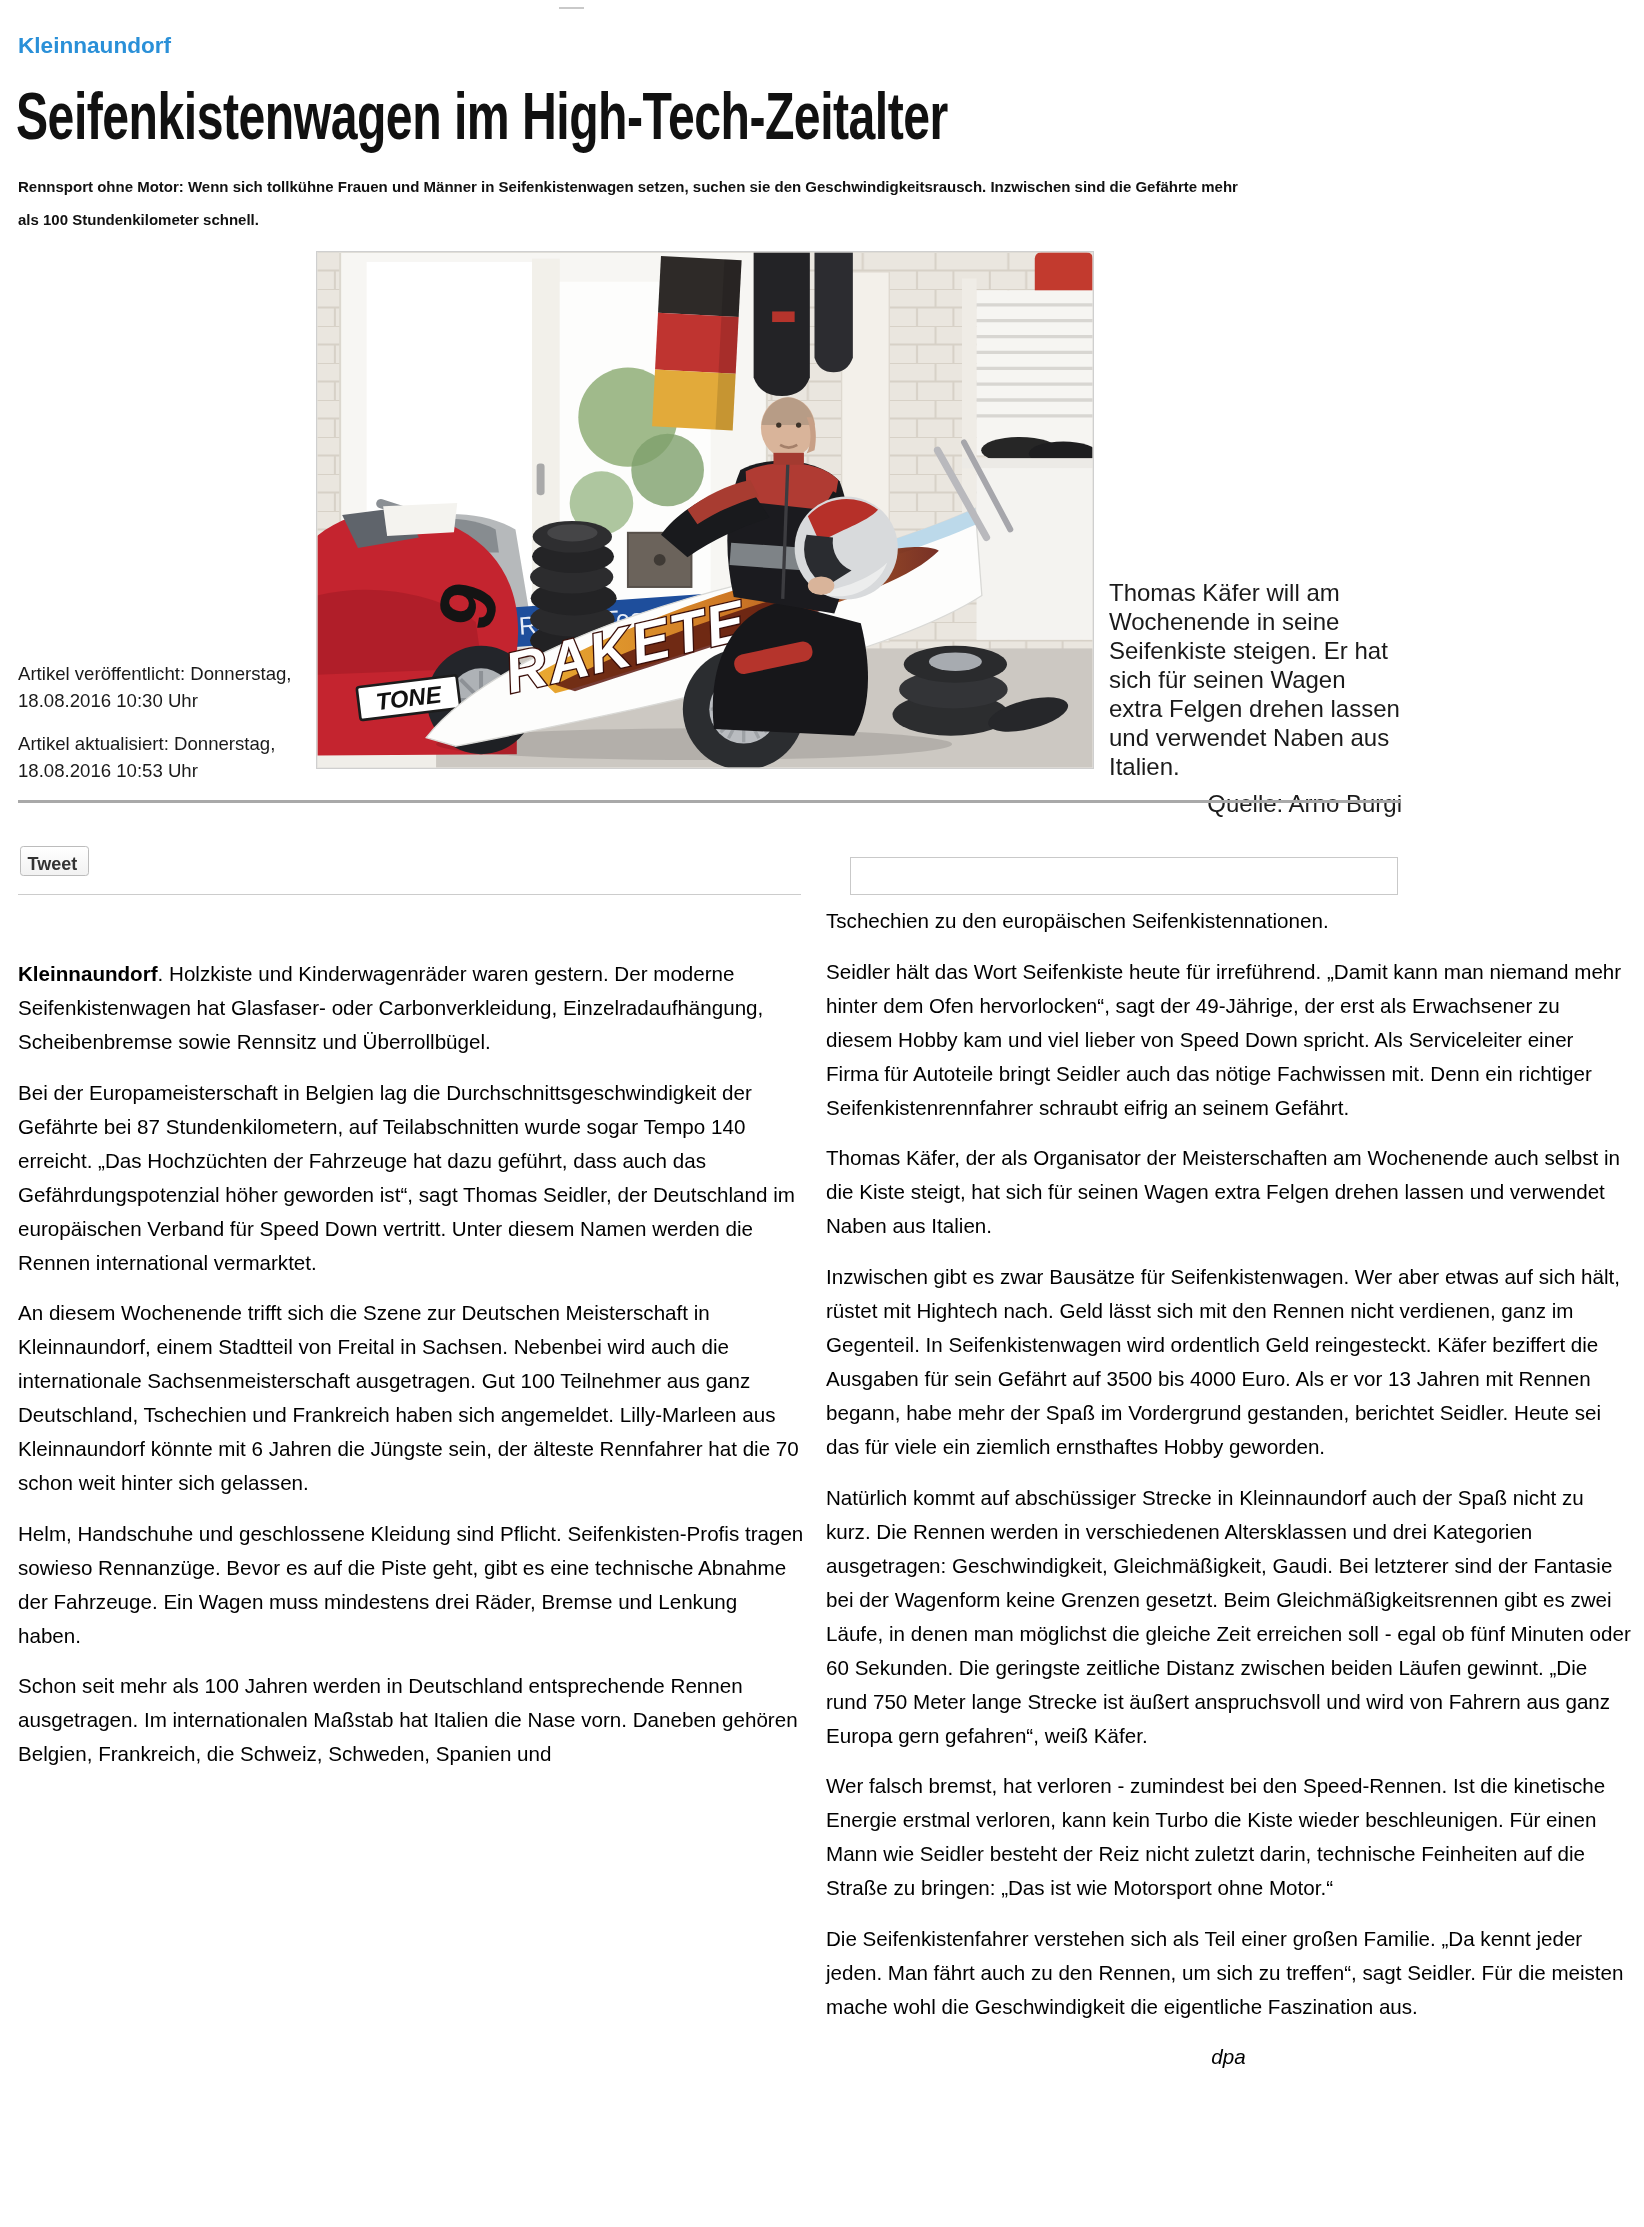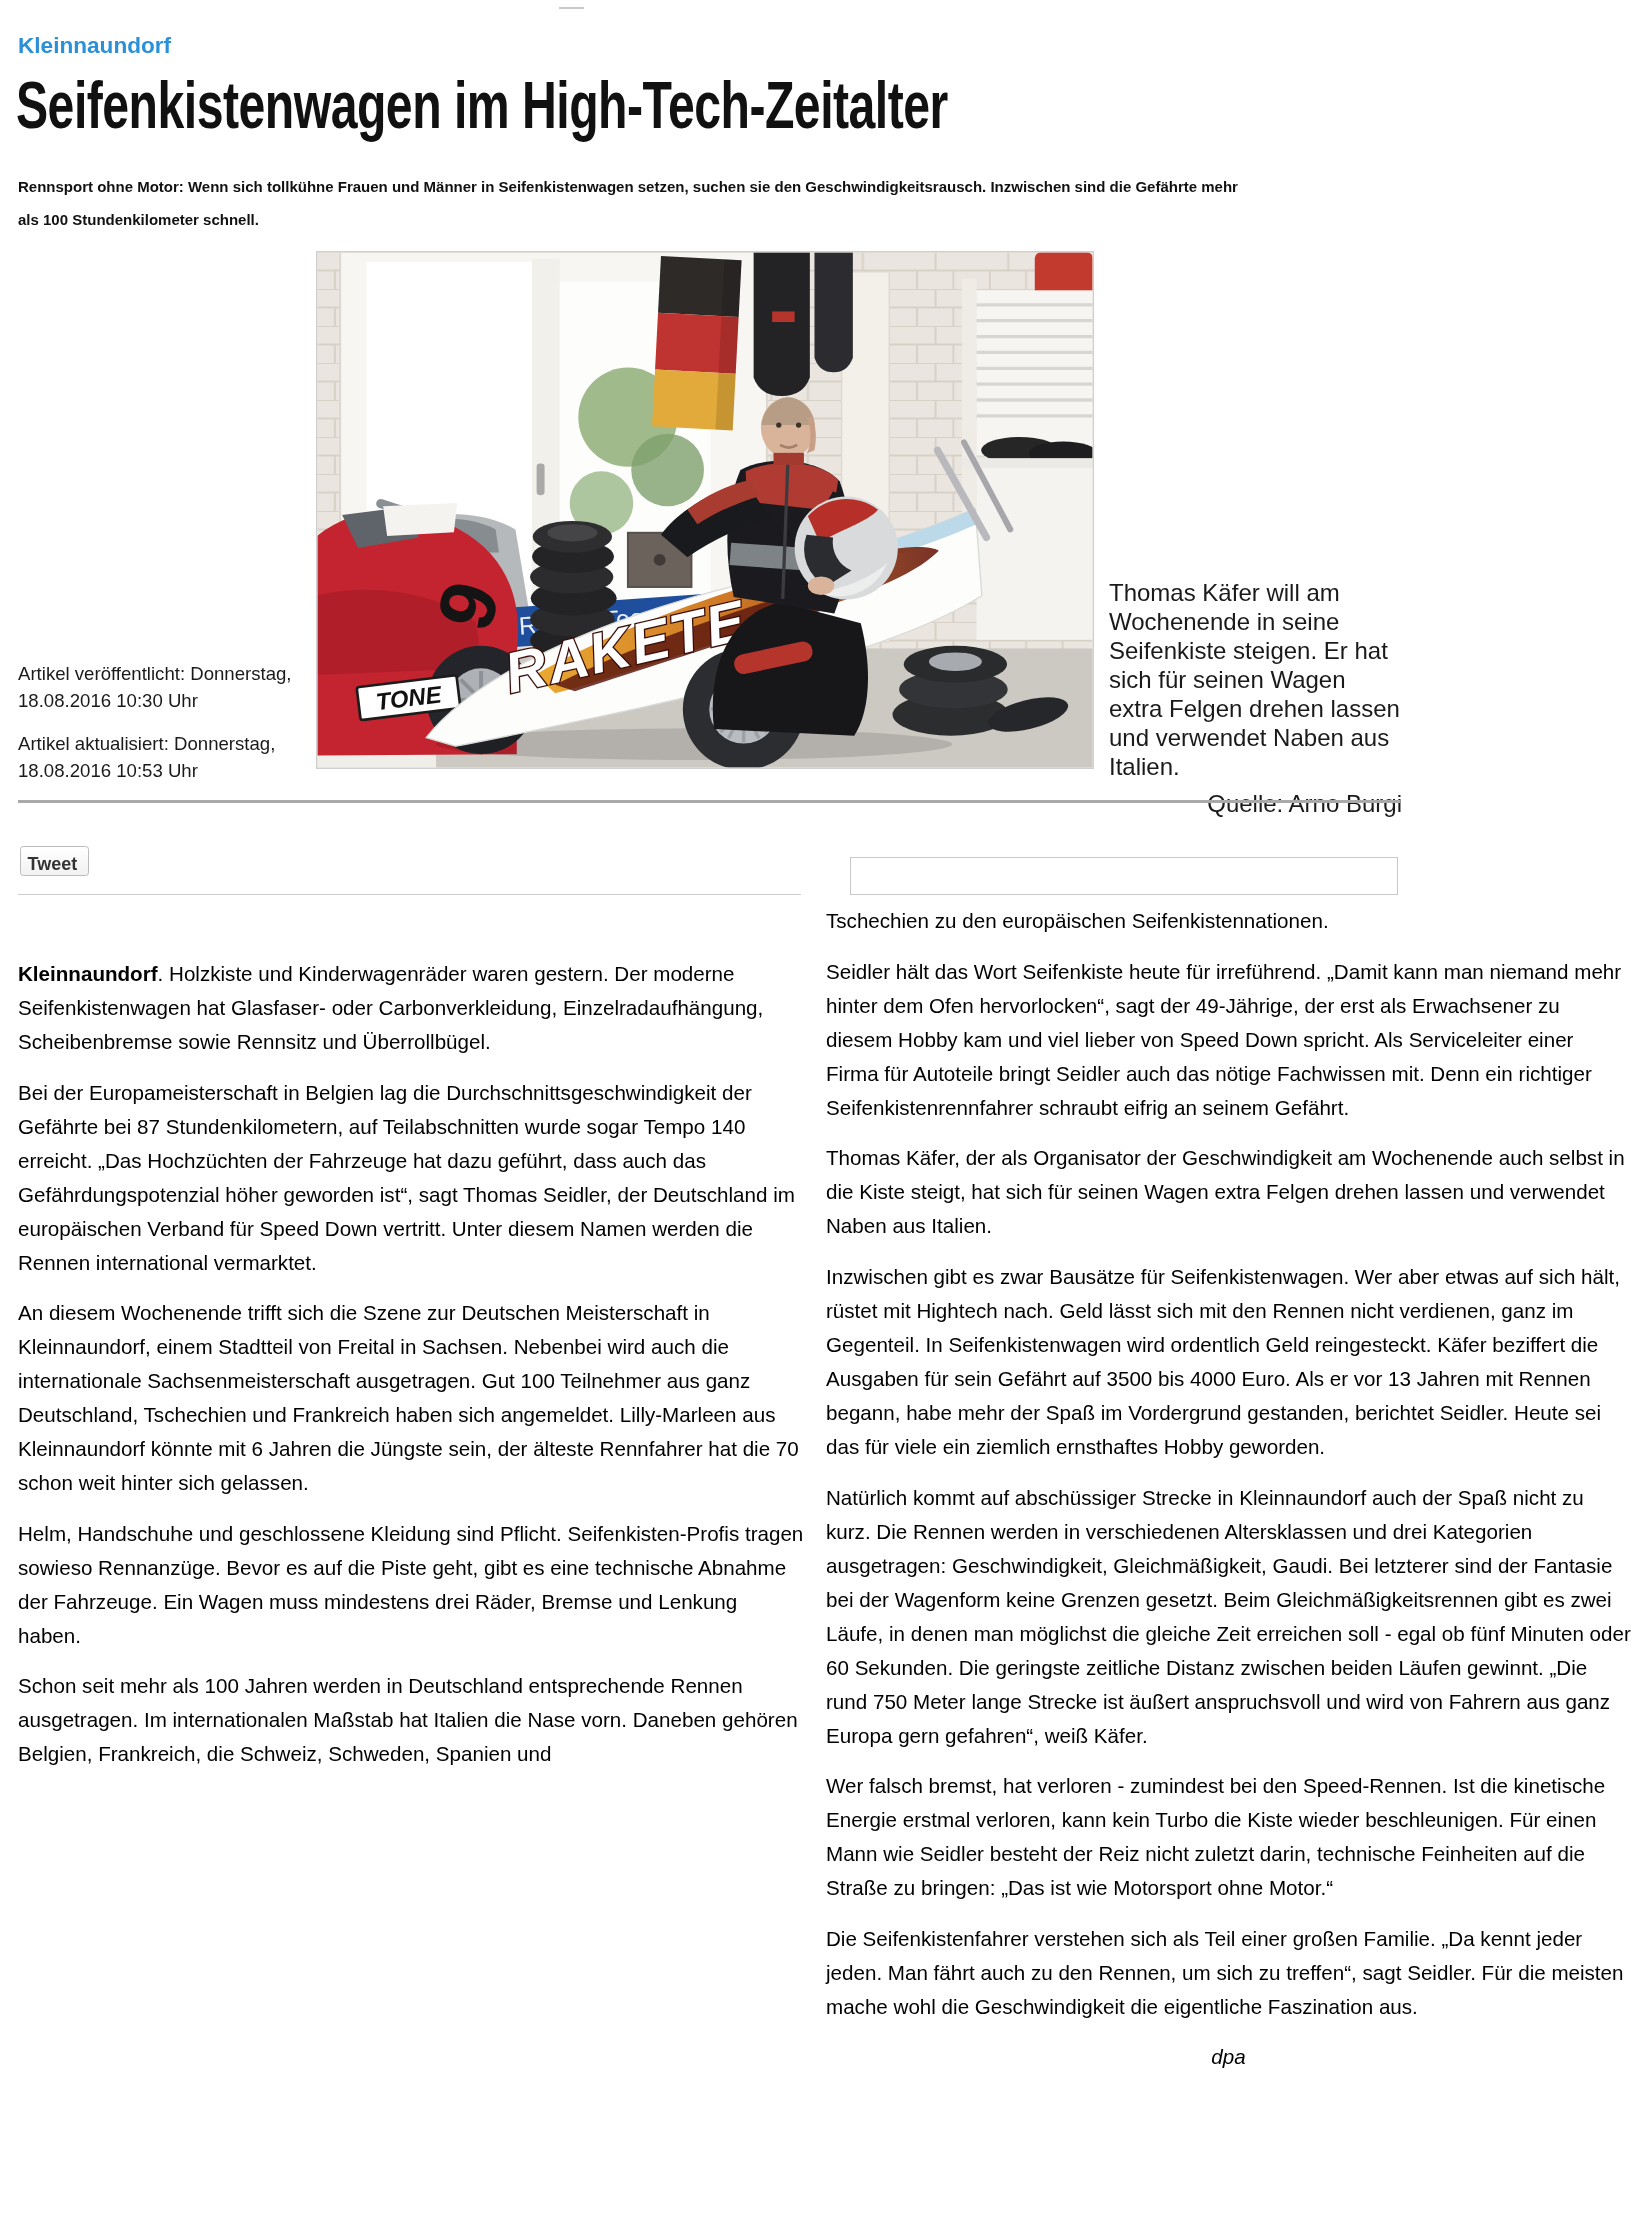--- a/index.html
+++ b/index.html
@@ -1,21 +1,21 @@
 <!DOCTYPE html>
 <html style="font-size:10.6px"><head>
 <meta charset="utf-8">
 <style>
   html,body{margin:0;padding:0;background:#ffffff;}
   body{width:1644px;height:2227px;position:relative;overflow:hidden;
        font-family:"Liberation Sans", sans-serif;color:#000;}
   .abs{position:absolute;}
   .top-dash{left:559px;top:6.6px;width:25px;height:2.7px;background:#c9c9c9;}
   .kicker{left:18px;top:33px;font-size:22.6px;font-weight:bold;color:#2a90d8;text-decoration:none;}
-  .headline{left:16px;top:67px;white-space:nowrap;}
+  .headline{left:16px;top:78px;white-space:nowrap;}
   .headline-inner{display:inline-block;transform:scaleX(.73);transform-origin:0 50%;
        font-size:66px;font-weight:bold;letter-spacing:-0.7px;color:#111;}
   .deck{left:18px;top:170px;width:1240px;font-size:15px;font-weight:bold;line-height:33px;color:#111;}
   .meta{left:18px;top:661px;width:291px;font-size:18.6px;line-height:26.5px;color:#1a1a1a;}
   .meta p{margin:0 0 17px 0;}
   .photo-frame{left:316px;top:251px;width:778px;height:518px;border:0.7px solid #cfcfcf;
        background:#ece8e1;box-sizing:border-box;}
   .photo-frame svg{display:block;width:100%;height:100%;}
   .caption{left:1109px;top:578px;width:293px;font-size:24px;line-height:29px;color:#1a1a1a;}
   .credit{margin-top:8px;text-align:right;}
@@ -265,21 +265,21 @@
     <p>An diesem Wochenende trifft sich die Szene zur Deutschen Meisterschaft in Kleinnaundorf, einem Stadtteil von Freital in Sachsen. Nebenbei wird auch die internationale Sachsenmeisterschaft ausgetragen. Gut 100 Teilnehmer aus ganz Deutschland, Tschechien und Frankreich haben sich angemeldet. Lilly-Marleen aus Kleinnaundorf könnte mit 6 Jahren die Jüngste sein, der älteste Rennfahrer hat die 70 schon weit hinter sich gelassen.</p>
     <p>Helm, Handschuhe und geschlossene Kleidung sind Pflicht. Seifenkisten-Profis tragen sowieso Rennanzüge. Bevor es auf die Piste geht, gibt es eine technische Abnahme der Fahrzeuge. Ein Wagen muss mindestens drei Räder, Bremse und Lenkung haben.</p>
     <p>Schon seit mehr als 100 Jahren werden in Deutschland entsprechende Rennen ausgetragen. Im internationalen Maßstab hat Italien die Nase vorn. Daneben gehören Belgien, Frankreich, die Schweiz, Schweden, Spanien und</p>
   </div>
 
 <div class="abs col col-right">
   <div class="embed-box"></div>
   <div>
       <p>Tschechien zu den europäischen Seifenkistennationen.</p>
       <p>Seidler hält das Wort Seifenkiste heute für irreführend. „Damit kann man niemand mehr hinter dem Ofen hervorlocken“, sagt der 49-Jährige, der erst als Erwachsener zu diesem Hobby kam und viel lieber von Speed Down spricht. Als Serviceleiter einer Firma für Autoteile bringt Seidler auch das nötige Fachwissen mit. Denn ein richtiger Seifenkistenrennfahrer schraubt eifrig an seinem Gefährt.</p>
-      <p>Thomas Käfer, der als Organisator der Geschwindigkeit am Wochenende auch selbst in die Kiste steigt, hat sich für seinen Wagen extra Felgen drehen lassen und verwendet Naben aus Italien.</p>
+      <p>Thomas Käfer, der als Organisator der Meisterschaften am Wochenende auch selbst in die Kiste steigt, hat sich für seinen Wagen extra Felgen drehen lassen und verwendet Naben aus Italien.</p>
       <p>Inzwischen gibt es zwar Bausätze für Seifenkistenwagen. Wer aber etwas auf sich hält, rüstet mit Hightech nach. Geld lässt sich mit den Rennen nicht verdienen, ganz im Gegenteil. In Seifenkistenwagen wird ordentlich Geld reingesteckt. Käfer beziffert die Ausgaben für sein Gefährt auf 3500 bis 4000 Euro. Als er vor 13 Jahren mit Rennen begann, habe mehr der Spaß im Vordergrund gestanden, berichtet Seidler. Heute sei das für viele ein ziemlich ernsthaftes Hobby geworden.</p>
       <p>Natürlich kommt auf abschüssiger Strecke in Kleinnaundorf auch der Spaß nicht zu kurz. Die Rennen werden in verschiedenen Altersklassen und drei Kategorien ausgetragen: Geschwindigkeit, Gleichmäßigkeit, Gaudi. Bei letzterer sind der Fantasie bei der Wagenform keine Grenzen gesetzt. Beim Gleichmäßigkeitsrennen gibt es zwei Läufe, in denen man möglichst die gleiche Zeit erreichen soll - egal ob fünf Minuten oder 60 Sekunden. Die geringste zeitliche Distanz zwischen beiden Läufen gewinnt. „Die rund 750 Meter lange Strecke ist äußert anspruchsvoll und wird von Fahrern aus ganz Europa gern gefahren“, weiß Käfer.</p>
       <p>Wer falsch bremst, hat verloren - zumindest bei den Speed-Rennen. Ist die kinetische Energie erstmal verloren, kann kein Turbo die Kiste wieder beschleunigen. Für einen Mann wie Seidler besteht der Reiz nicht zuletzt darin, technische Feinheiten auf die Straße zu bringen: „Das ist wie Motorsport ohne Motor.“</p>
       <p>Die Seifenkistenfahrer verstehen sich als Teil einer großen Familie. „Da kennt jeder jeden. Man fährt auch zu den Rennen, um sich zu treffen“, sagt Seidler. Für die meisten mache wohl die Geschwindigkeit die eigentliche Faszination aus.</p>
     </div>
   <p class="signoff">dpa</p>
 </div>
 
 
 </body></html>

